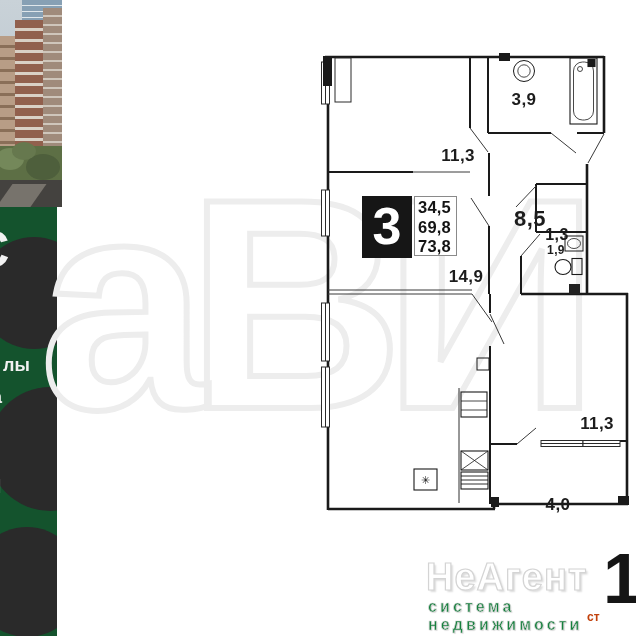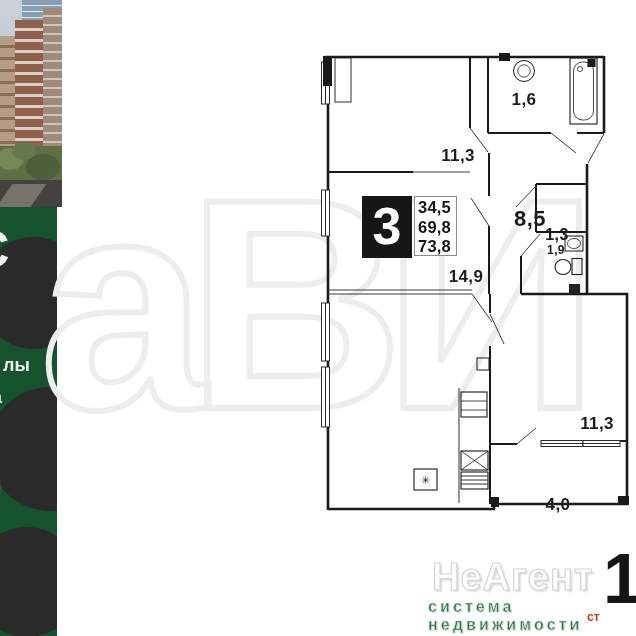--- a/index.html
+++ b/index.html
@@ -31,21 +31,21 @@
        letter-spacing:.4px;white-space:nowrap;}
   
   .badge{left:362px;top:196px;width:96px;height:62px;}
   .badge-rooms{position:absolute;left:0;top:0;width:50px;height:62px;background:#161616;color:#fff;
        font-size:52px;font-weight:bold;text-align:center;line-height:60px;}
   .badge-areas{position:absolute;left:52px;top:0;width:43px;height:60px;background:#fff;
        border:1px solid #8a8a8a;padding:1px 0 0 3px;box-sizing:border-box;}
   .badge-areas div{font-size:16.5px;font-weight:bold;line-height:19.5px;color:#141414;letter-spacing:.2px;}
   
   .brand{left:426px;top:556px;font-size:38px;font-weight:bold;letter-spacing:1px;color:#ffffff;
-       -webkit-text-stroke:1.2px #d4d4d4;text-shadow:2px 2px 2px #dcdcdc;margin-left:6px;}
+       -webkit-text-stroke:1.2px #d4d4d4;text-shadow:2px 2px 2px #dcdcdc;}
   .tagline{left:428px;top:598px;font-size:16px;font-weight:bold;letter-spacing:3.1px;color:#15803d;
        -webkit-text-stroke:.7px #d6d6d6;text-shadow:1px 1px 1px #e0e0e0;}
   .corner-digit{left:603px;top:544px;font-size:70px;font-weight:800;color:#151515;line-height:70px;}
   .corner-text{left:587px;top:610px;font-size:12px;font-weight:bold;color:#c2410c;}
 </style>
 </head>
 <body>
 
 <div id="canvas">
 
@@ -175,21 +175,21 @@
     <g stroke="#1a1a1a" stroke-width="1.1" fill="none">
       <rect x="461" y="472" width="27" height="17"></rect>
       <path d="M461 476 H488 M461 480 H488 M461 484 H488" stroke-width="0.9"></path>
     </g>
     <g stroke="#1a1a1a" stroke-width="1.1" fill="none">
       <rect x="414" y="469" width="23" height="21"></rect>
       <text x="425.5" y="484" font-size="11" text-anchor="middle" fill="#1a1a1a" stroke="none">✳</text>
     </g>
   </svg>
 
-  <div class="lbl" style="left:524px;top:100px;font-size:17px;">1,6</div>
+  <div class="lbl" style="left:524px;top:100px;font-size:17px;">3,9</div>
   <div class="lbl" style="left:458px;top:156px;font-size:17px;">11,3</div>
   <div class="lbl" style="left:530px;top:219px;font-size:22px;">8,5</div>
   <div class="lbl" style="left:557px;top:209px;font-size:16px;margin-top:26px;">1,3</div>
   <div class="lbl" style="left:556px;top:250px;font-size:12px;">1,9</div>
   <div class="lbl" style="left:466px;top:277px;font-size:17px;">14,9</div>
   <div class="lbl" style="left:597px;top:424px;font-size:17px;">11,3</div>
   <div class="lbl" style="left:558px;top:505px;font-size:17px;">4,0</div>
 
   <div class="abs badge">
     <div class="badge-rooms">3</div>

